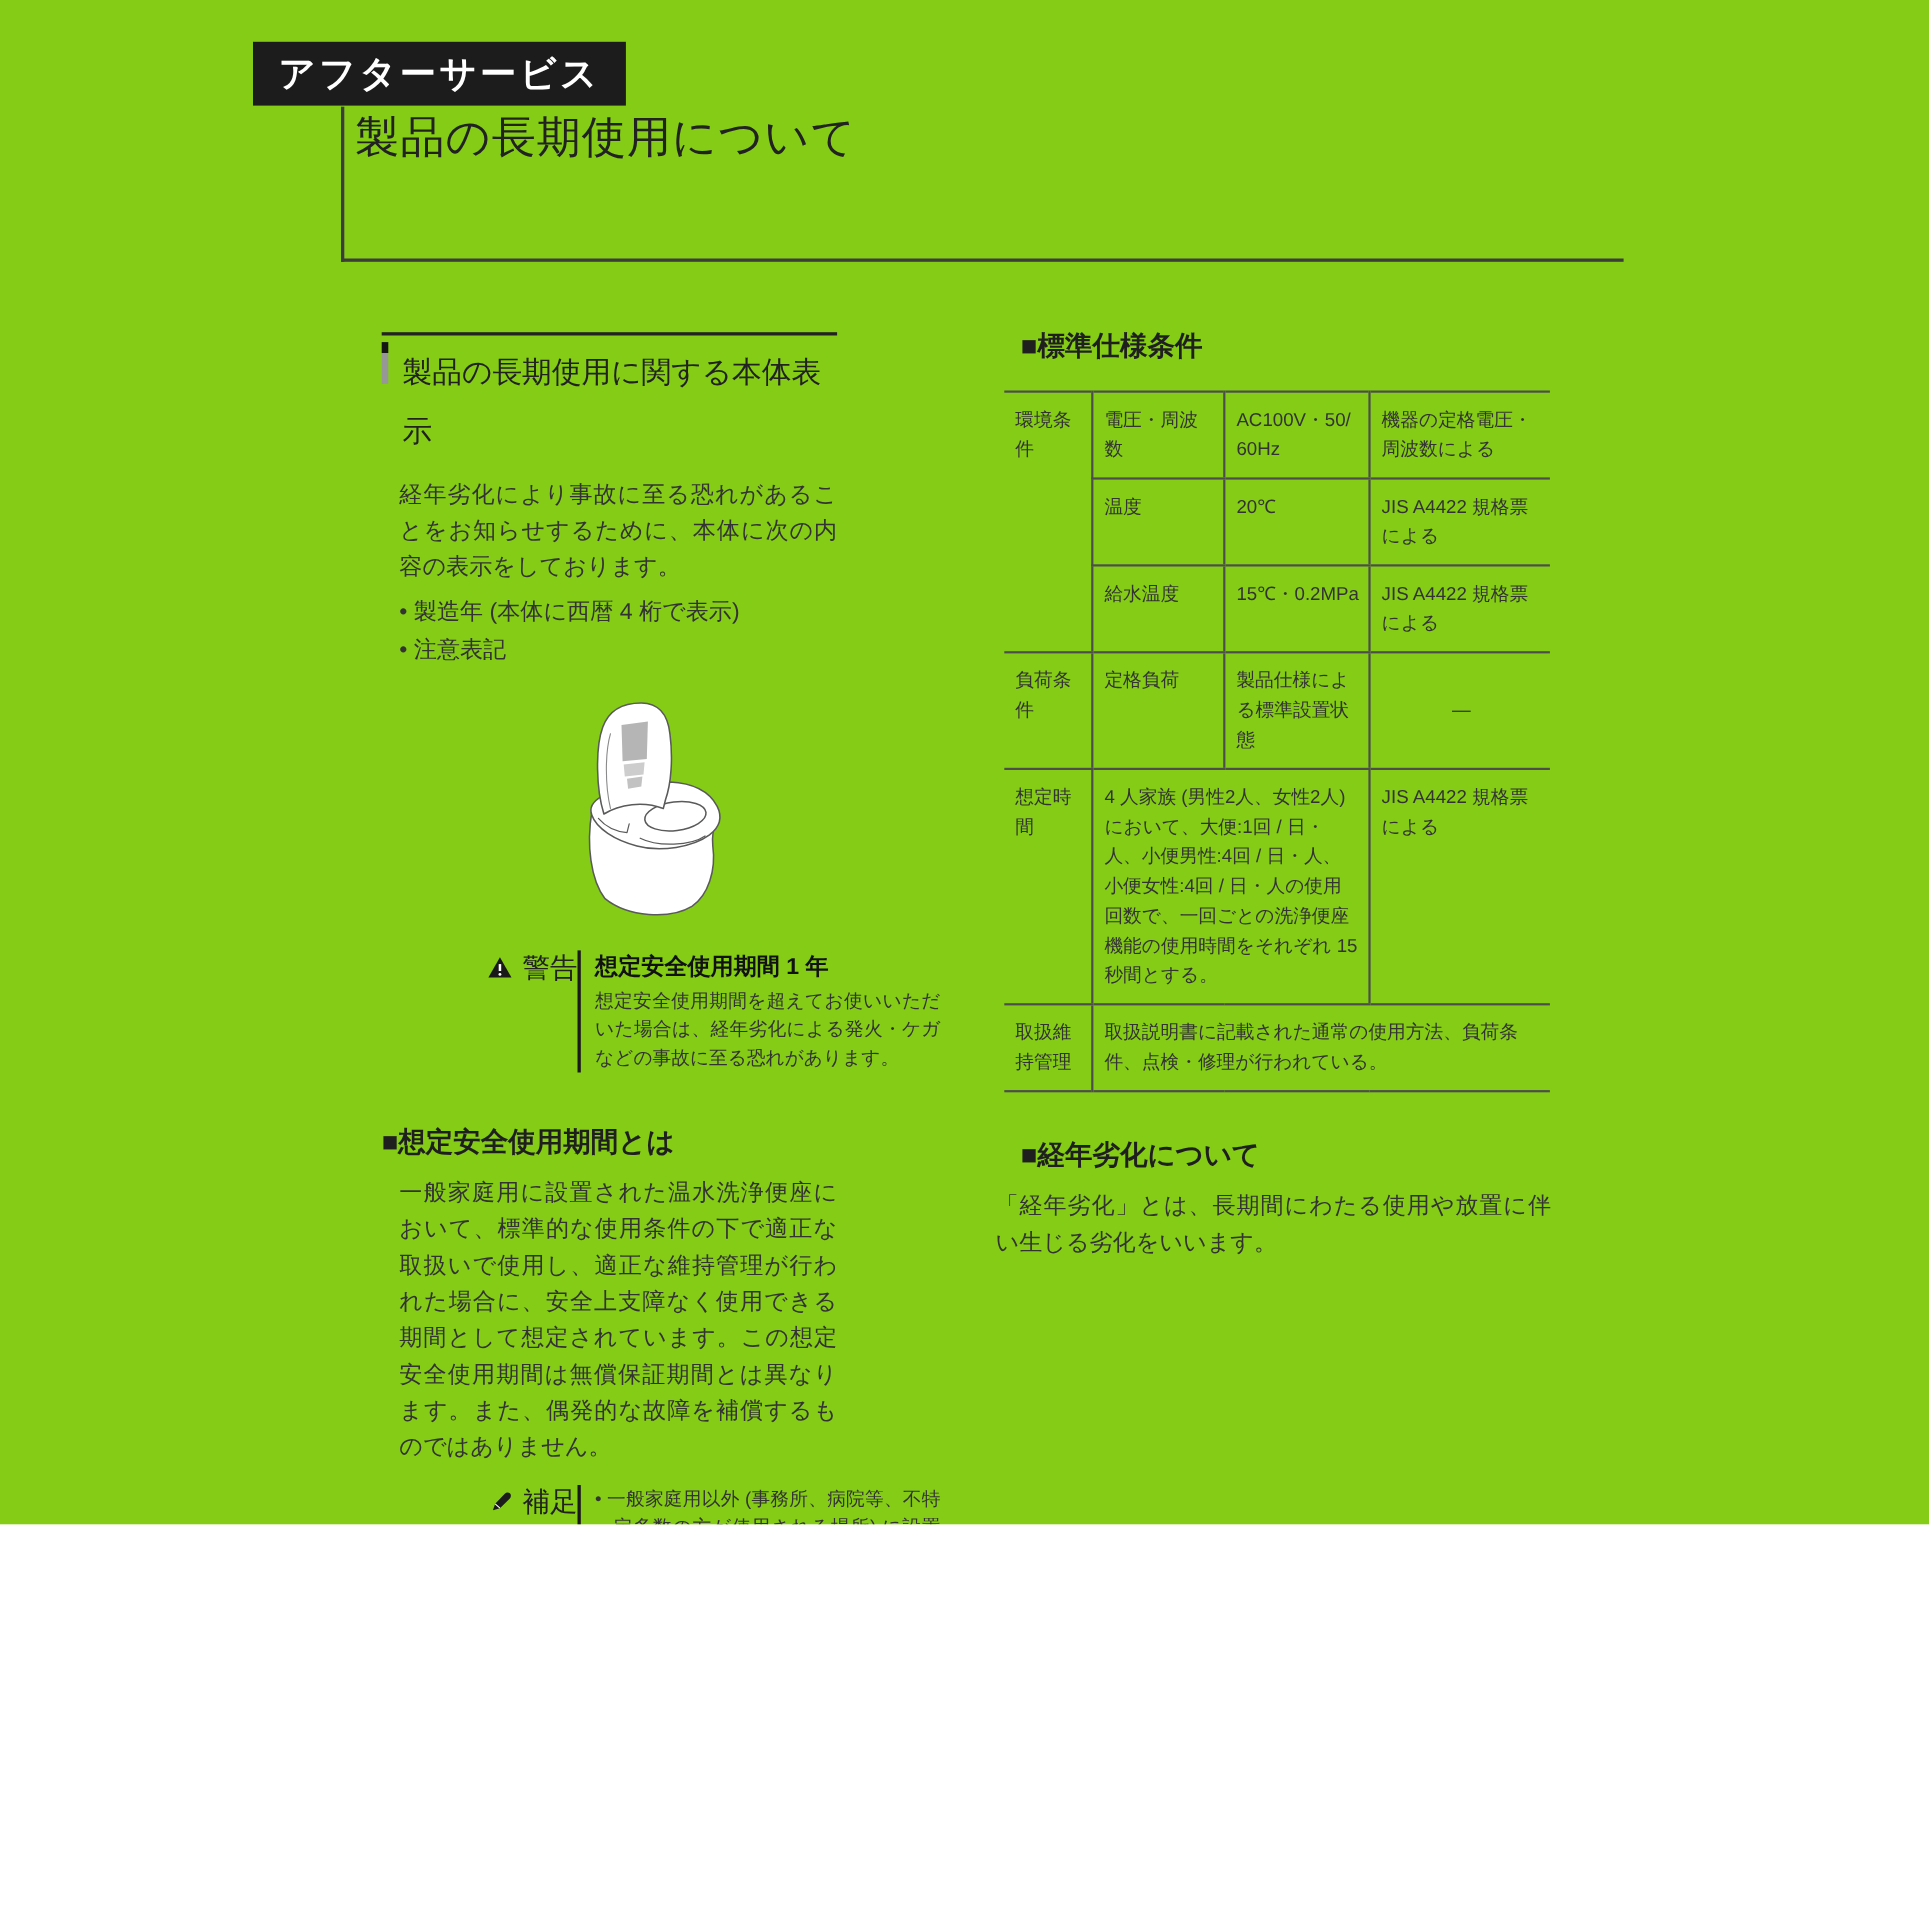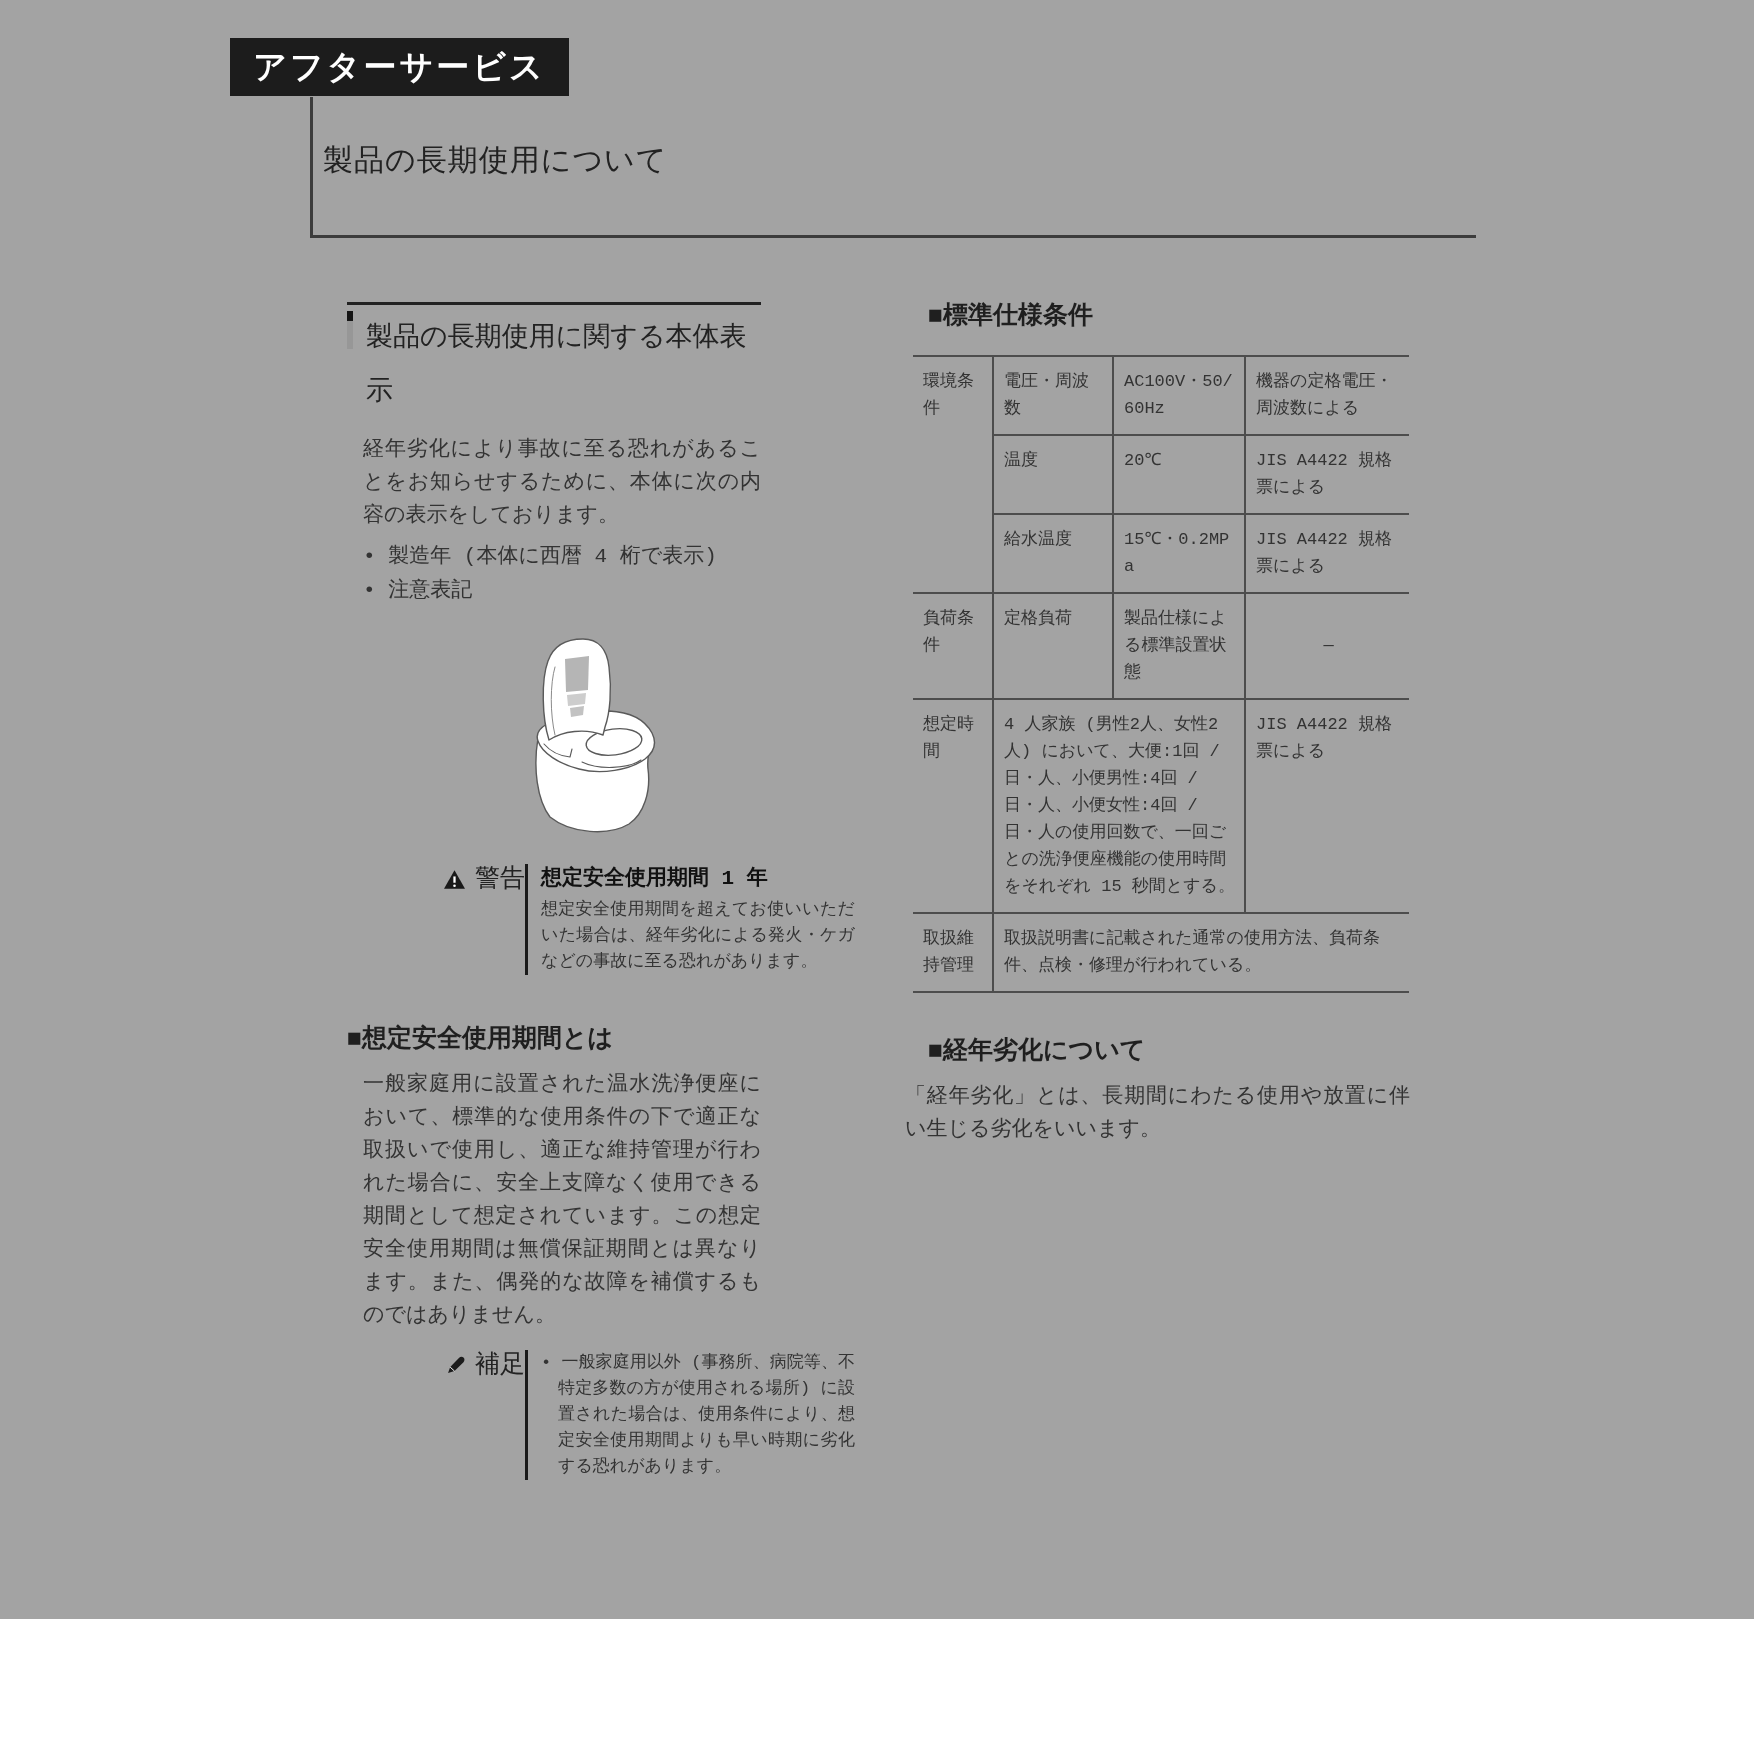--- a/index.html
+++ b/index.html
@@ -1,31 +1,31 @@
 <!DOCTYPE html>
 <html><head>
 <meta charset="utf-8">
 <style>
   html,body{margin:0;padding:0;background:#ffffff;}
   .page{
-    position:relative;width:1754px;height:1619px;background:#a3a3a3;overflow:hidden;
-    font-family:Liberation Mono, monospace;color:#333;
+    position:relative;width:1754px;height:1386px;background:#84cc16;overflow:hidden;
+    font-family:Liberation Sans, sans-serif;color:#333;
   }
   
   .badge{
     position:absolute;left:230px;top:38px;width:339px;height:58px;background:#1c1c1c;
     color:#fff;font-size:33px;font-weight:bold;letter-spacing:3px;
     display:flex;align-items:center;justify-content:center;
   }
   
   .title-block{
     position:absolute;left:310px;top:97px;width:1166px;height:141px;box-sizing:border-box;
     border-left:3px solid #3c3c3c;border-bottom:3px solid #3c3c3c;
-    display:flex;align-items:center;padding:0 0 12px 10px;
-    font-size:30px;color:#222;letter-spacing:1px;
+    display:flex;align-items:flex-start;padding:0 0 12px 10px;
+    font-size:40px;color:#222;letter-spacing:1px;
   }
   
   .col-left{position:absolute;left:347px;top:302px;width:414px;}
   .col-right{position:absolute;left:905px;top:280px;width:505px;}
 
   .sec-header{border-top:3px solid #222;padding-top:6px;display:flex;}
   .sec-bar{width:6px;height:38px;margin-right:13px;flex:none;
     background:linear-gradient(180deg,#151515 0,#151515 26%,#979797 26%,#979797 100%);}
   .sec-title{font-size:27px;line-height:54px;color:#222;}
 

